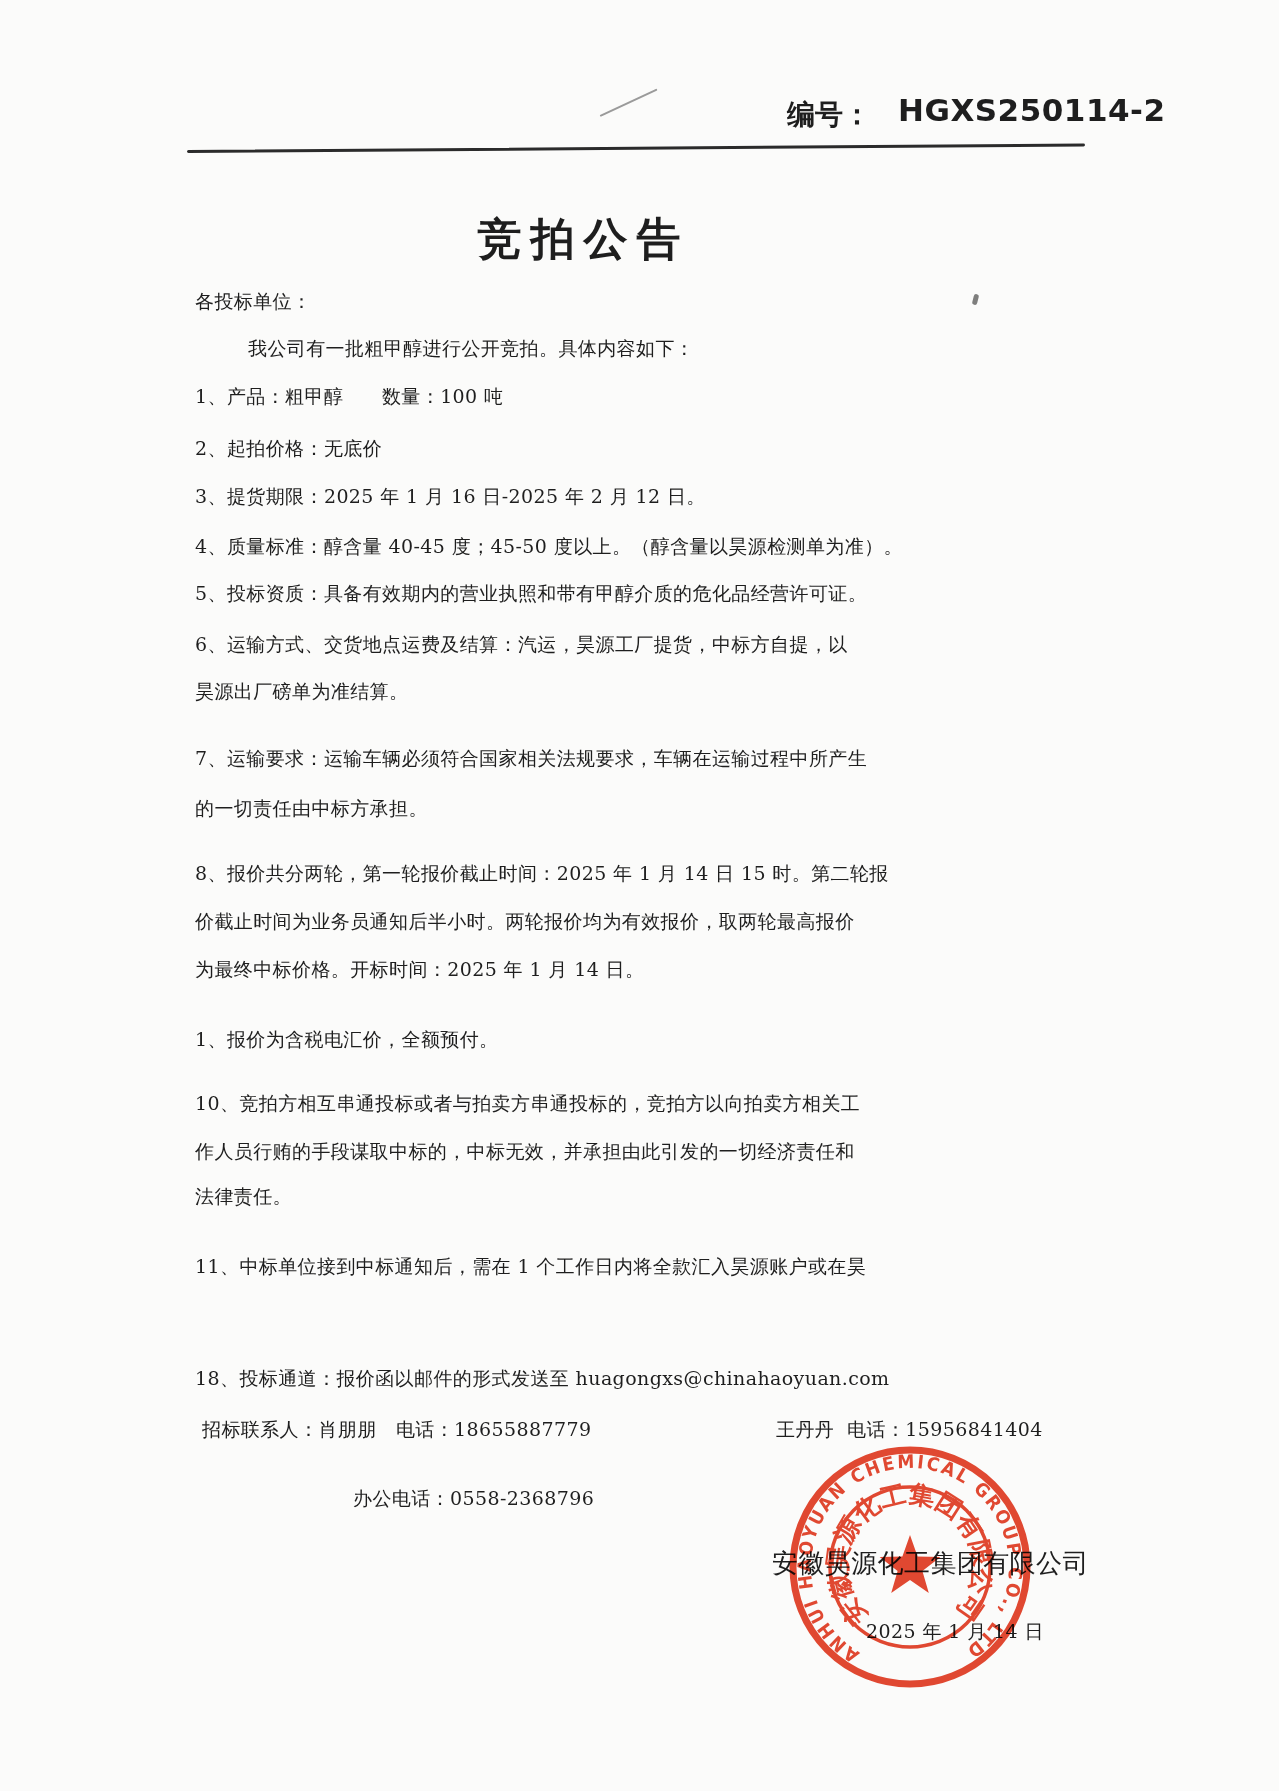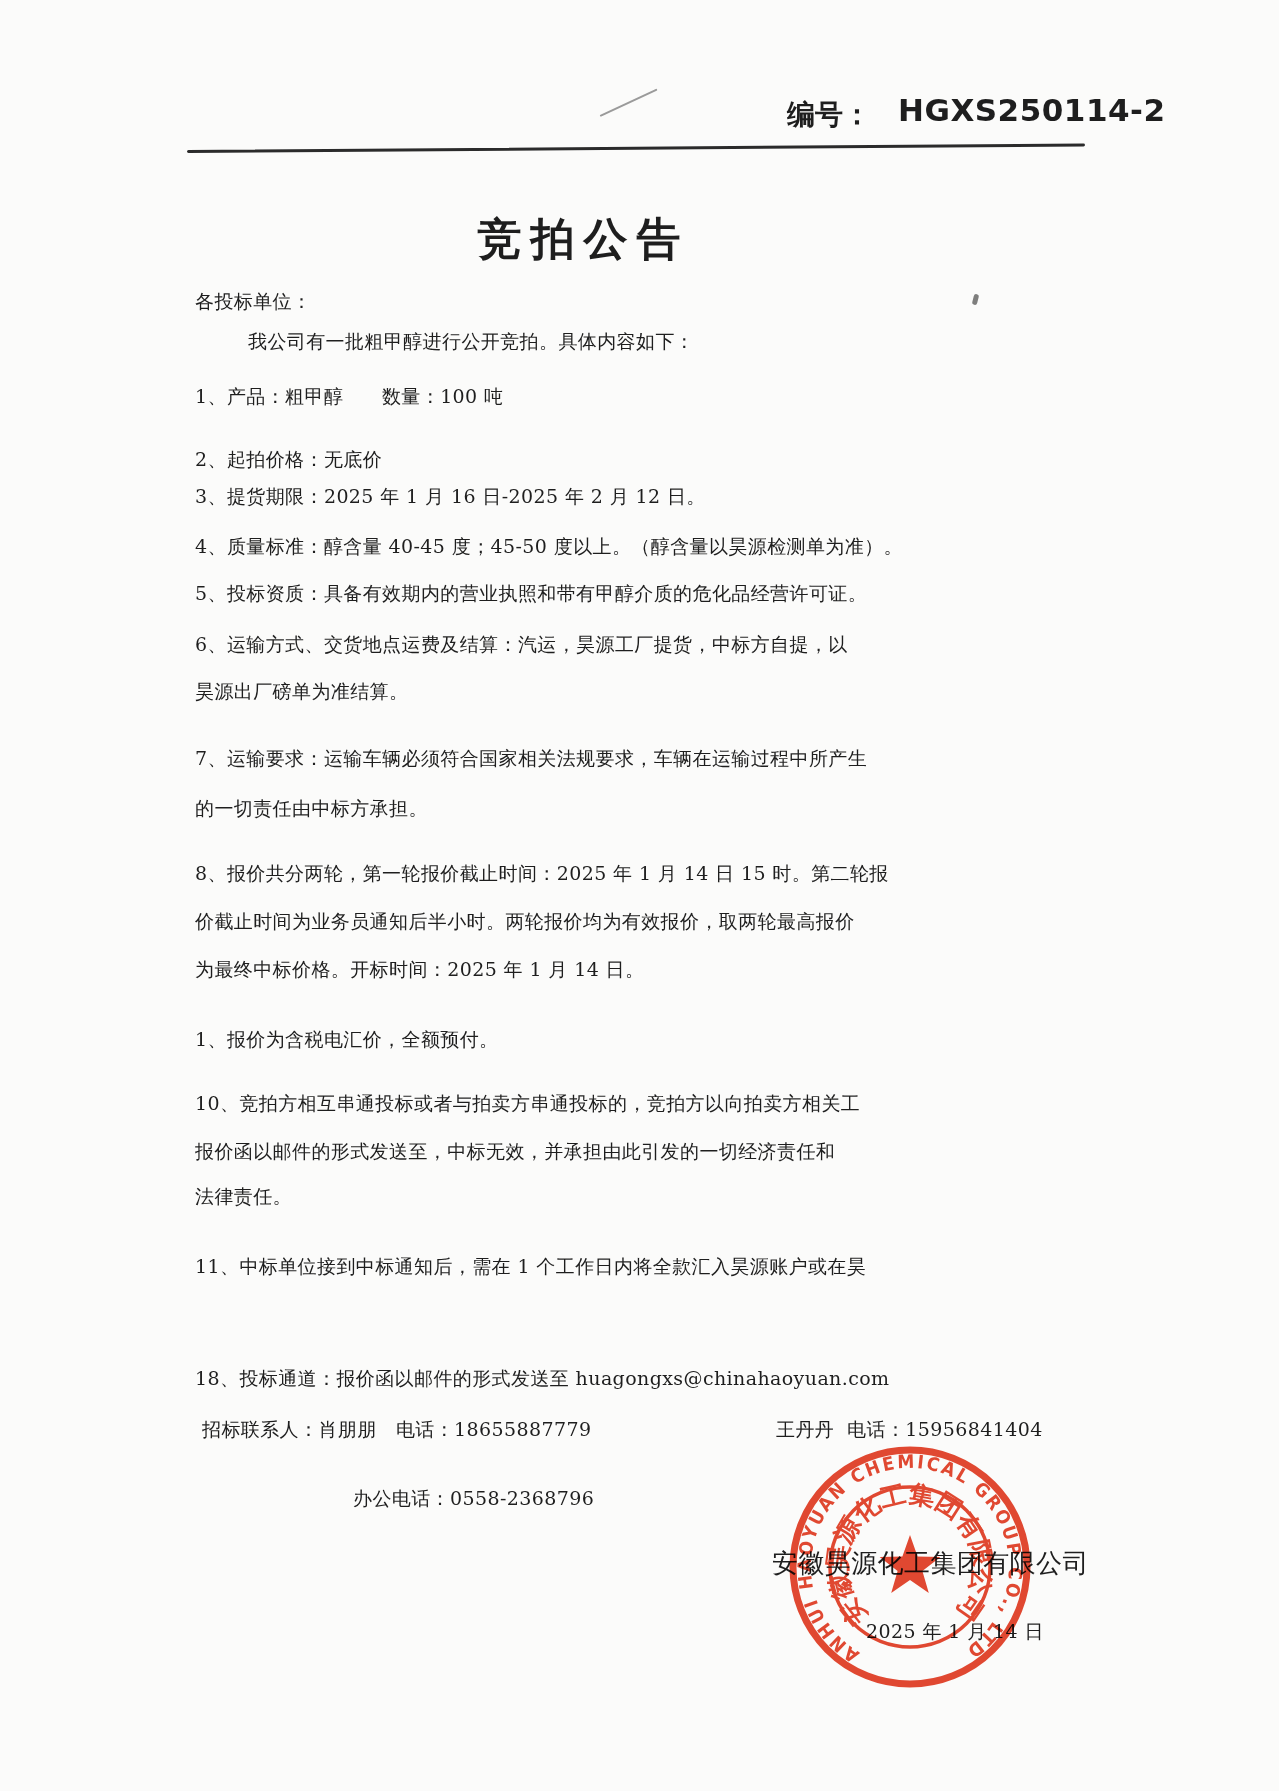--- a/index.html
+++ b/index.html
@@ -63,37 +63,37 @@
   <span class="hdr-label">编号：</span>
   <span class="hdr-number">HGXS250114-2</span>
   <div class="hdr-rule"></div>
 
   <div class="artifact-line"></div>
   <div class="artifact-dot"></div>
 
   <div class="doc-title">竞拍公告</div>
 
   <div class="bl" style="top:284px">各投标单位：</div>
-  <div class="bl indent" style="top:324px">我公司有一批粗甲醇进行公开竞拍。具体内容如下：</div>
+  <div class="bl indent" style="top:331px">我公司有一批粗甲醇进行公开竞拍。具体内容如下：</div>
 
   <div class="bl" style="top:379px">1、产品：粗甲醇      数量：100 吨</div>
-  <div class="bl" style="top:442px">2、起拍价格：无底价</div>
+  <div class="bl" style="top:431px">2、起拍价格：无底价</div>
   <div class="bl" style="top:479px">3、提货期限：2025 年 1 月 16 日-2025 年 2 月 12 日。</div>
   <div class="bl" style="top:529px">4、质量标准：醇含量 40-45 度；45-50 度以上。（醇含量以昊源检测单为准）。</div>
   <div class="bl" style="top:576px">5、投标资质：具备有效期内的营业执照和带有甲醇介质的危化品经营许可证。</div>
   <div class="bl" style="top:627px">6、运输方式、交货地点运费及结算：汽运，昊源工厂提货，中标方自提，以</div>
   <div class="bl" style="top:674px">昊源出厂磅单为准结算。</div>
   <div class="bl" style="top:741px">7、运输要求：运输车辆必须符合国家相关法规要求，车辆在运输过程中所产生</div>
   <div class="bl" style="top:791px">的一切责任由中标方承担。</div>
   <div class="bl" style="top:856px">8、报价共分两轮，第一轮报价截止时间：2025 年 1 月 14 日 15 时。第二轮报</div>
   <div class="bl" style="top:904px">价截止时间为业务员通知后半小时。两轮报价均为有效报价，取两轮最高报价</div>
   <div class="bl" style="top:952px">为最终中标价格。开标时间：2025 年 1 月 14 日。</div>
   <div class="bl" style="top:1022px">1、报价为含税电汇价，全额预付。</div>
   <div class="bl" style="top:1086px">10、竞拍方相互串通投标或者与拍卖方串通投标的，竞拍方以向拍卖方相关工</div>
-  <div class="bl" style="top:1134px">报价函以邮件的形式发送至，中标无效，并承担由此引发的一切经济责任和</div>
+  <div class="bl" style="top:1134px">作人员行贿的手段谋取中标的，中标无效，并承担由此引发的一切经济责任和</div>
   <div class="bl" style="top:1179px">法律责任。</div>
   <div class="bl" style="top:1249px">11、中标单位接到中标通知后，需在 1 个工作日内将全款汇入昊源账户或在昊</div>
   <div class="bl" style="top:1361px">18、投标通道：报价函以邮件的形式发送至 huagongxs@chinahaoyuan.com</div>
 
   <div class="bl" style="top:1412px; left:202px">招标联系人：肖朋朋   电话：18655887779</div>
   <div class="bl contact-right" style="top:1412px">王丹丹  电话：15956841404</div>
   <div class="bl office" style="top:1481px">办公电话：0558-2368796</div>
 
   <div class="bl company" style="top:1546px">安徽昊源化工集团有限公司</div>
   <div class="bl sig-date" style="top:1614px">2025 年 1 月 14 日</div>

